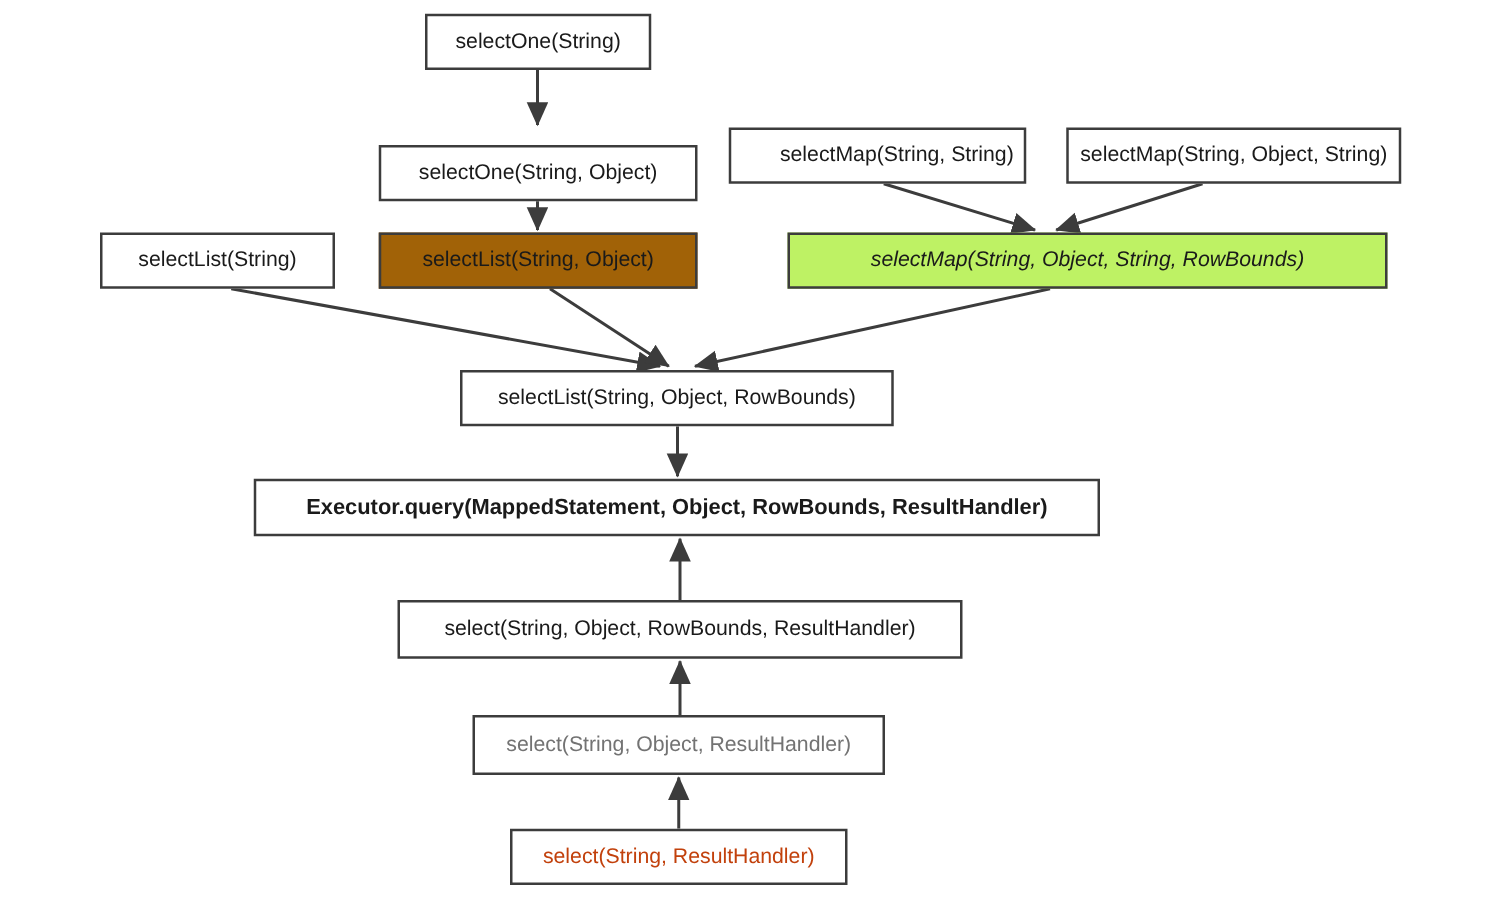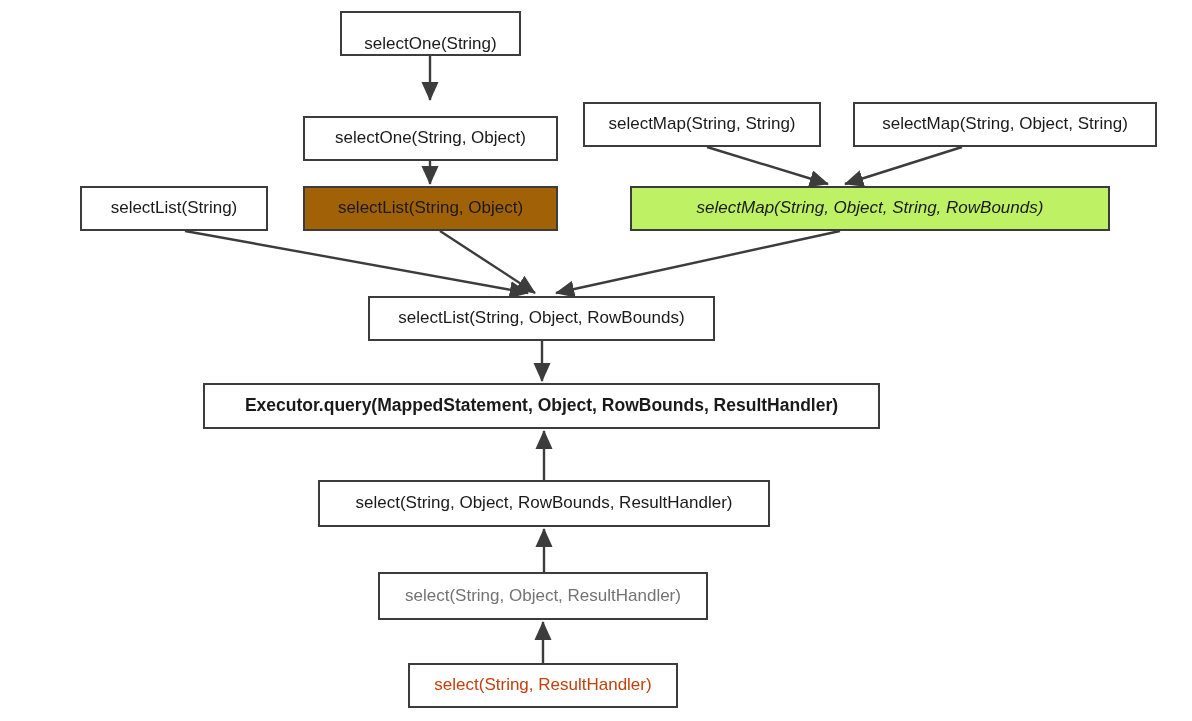--- a/index.html
+++ b/index.html
@@ -64,30 +64,30 @@
         <line x1="185" y1="231" x2="528" y2="293" stroke="#3c3c3c" stroke-width="2.4" marker-end="url(#arrowhead)"></line>
         <line x1="440" y1="231" x2="535" y2="293" stroke="#3c3c3c" stroke-width="2.4" marker-end="url(#arrowhead)"></line>
         <line x1="840" y1="231" x2="556" y2="293" stroke="#3c3c3c" stroke-width="2.4" marker-end="url(#arrowhead)"></line>
         <line x1="542" y1="341" x2="542" y2="381" stroke="#3c3c3c" stroke-width="2.4" marker-end="url(#arrowhead)"></line>
         <line x1="544" y1="480" x2="544" y2="431" stroke="#3c3c3c" stroke-width="2.4" marker-end="url(#arrowhead)"></line>
         <line x1="544" y1="572" x2="544" y2="529" stroke="#3c3c3c" stroke-width="2.4" marker-end="url(#arrowhead)"></line>
         <line x1="543" y1="663" x2="543" y2="622" stroke="#3c3c3c" stroke-width="2.4" marker-end="url(#arrowhead)"></line>
       </g>
   </svg>
   <div id="node-layer">
-      <div class="node" style="left: 340px; top: 11px; width: 181px; height: 45px; border-color: rgb(60, 60, 60); background: rgb(255, 255, 255); color: rgb(26, 26, 26); align-items: flex-end;">
+      <div class="node" style="left: 340px; top: 11px; width: 181px; height: 45px; border-color: rgb(60, 60, 60); background: rgb(255, 255, 255); color: rgb(26, 26, 26);">
         <span class="node-label">selectOne(String)</span>
       </div>
       <div class="node" style="left: 303px; top: 116px; width: 255px; height: 45px; border-color: rgb(60, 60, 60); background: rgb(255, 255, 255); color: rgb(26, 26, 26);">
         <span class="node-label">selectOne(String, Object)</span>
       </div>
-      <div class="node" style="left: 583px; top: 102px; width: 238px; height: 45px; border-color: rgb(60, 60, 60); background: rgb(255, 255, 255); color: rgb(26, 26, 26);">
+      <div class="node" style="left: 583px; top: 102px; width: 238px; height: 45px; border-color: rgb(60, 60, 60); background: rgb(255, 255, 255); color: rgb(26, 26, 26); justify-content: flex-end;">
         <span class="node-label">selectMap(String, String)</span>
       </div>
-      <div class="node" style="left: 853px; top: 102px; width: 304px; height: 45px; border-color: rgb(60, 60, 60); background: rgb(255, 255, 255); color: rgb(26, 26, 26);">
+      <div class="node" style="left: 853px; top: 102px; width: 268px; height: 45px; border-color: rgb(60, 60, 60); background: rgb(255, 255, 255); color: rgb(26, 26, 26);">
         <span class="node-label">selectMap(String, Object, String)</span>
       </div>
       <div class="node" style="left: 80px; top: 186px; width: 188px; height: 45px; border-color: rgb(60, 60, 60); background: rgb(255, 255, 255); color: rgb(26, 26, 26); text-align: center;">
         <span class="node-label">selectList(String)</span>
       </div>
       <div class="node" style="left: 303px; top: 186px; width: 255px; height: 45px; border-color: rgb(60, 60, 60); background: #a16207; color: rgb(26, 26, 26);">
         <span class="node-label">selectList(String, Object)</span>
       </div>
       <div class="node" style="left: 630px; top: 186px; width: 480px; height: 45px; border-color: rgb(60, 60, 60); background: #bef264; color: rgb(26, 26, 26); font-style: italic;">
         <span class="node-label">selectMap(String, Object, String, RowBounds)</span>

